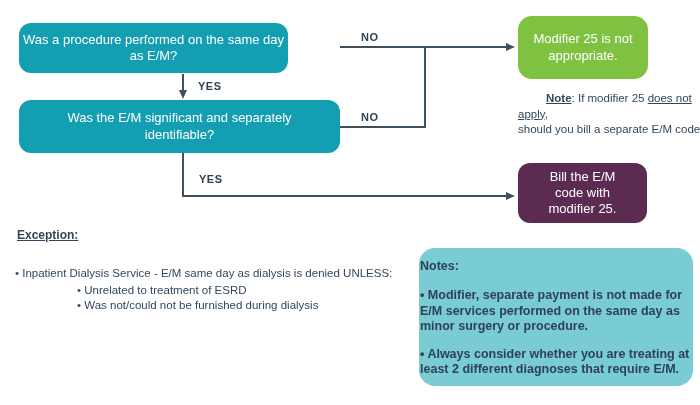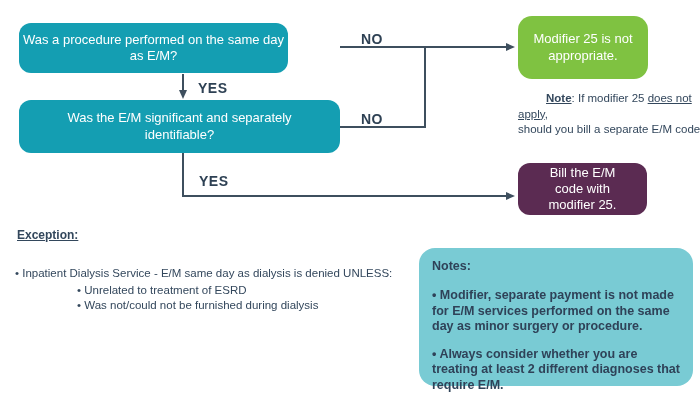--- a/index.html
+++ b/index.html
@@ -26,31 +26,31 @@
   .node-q1 { left: 19px; top: 23px; width: 269px; height: 50px; }
   .node-q1 .inner { max-width: 300px; }
   .node-q2 { left: 19px; top: 100px; width: 321px; height: 53px; }
   .node-q2 .inner { max-width: 250px; }
   .node-green {
     left: 518px; top: 16px; width: 130px; height: 63px;
     background: var(--green); border-radius: 14px;
   }
   .node-green .inner { max-width: 110px; }
   .node-purple {
-    left: 518px; top: 163px; width: 129px; height: 52px;
+    left: 518px; top: 163px; width: 129px; height: 60px;
     background: var(--purple); border-radius: 12px;
   }
   .node-purple .inner { max-width: 86px; }
 
   
   .line { position: absolute; background: var(--line); }
   .lbl {
     position: absolute;
     font-weight: bold;
-    font-size: 14px;
+    font-size: 11px;
     color: var(--label);
     letter-spacing: .5px;
   }
   .arrow-right {
     position: absolute; width: 0; height: 0;
     border-top: 4px solid transparent;
     border-bottom: 4px solid transparent;
     border-left: 9px solid var(--line);
   }
   .arrow-down {
@@ -85,21 +85,21 @@
   .exception .item { margin: 0 0 2px 0; line-height: 1.3; }
   .exception .sub { margin: 0 0 0 62px; line-height: 1.3; }
 
   
   .notes-panel {
     position: absolute;
     left: 419px; top: 248px; width: 274px; height: 138px;
     background: var(--notes-bg);
     border-radius: 16px;
     box-sizing: border-box;
-    padding: 11px 13px;
+    padding: 11px 1px;
     color: var(--notes-text);
     font-weight: bold;
     font-size: 12.5px;
     line-height: 1.22;
   }
   .notes-panel .heading { margin: 0 0 14px 0; }
   .notes-panel p { margin: 0 0 13px 0; }
   .notes-panel p:last-child { margin-bottom: 0; }
 </style>
 </head>

